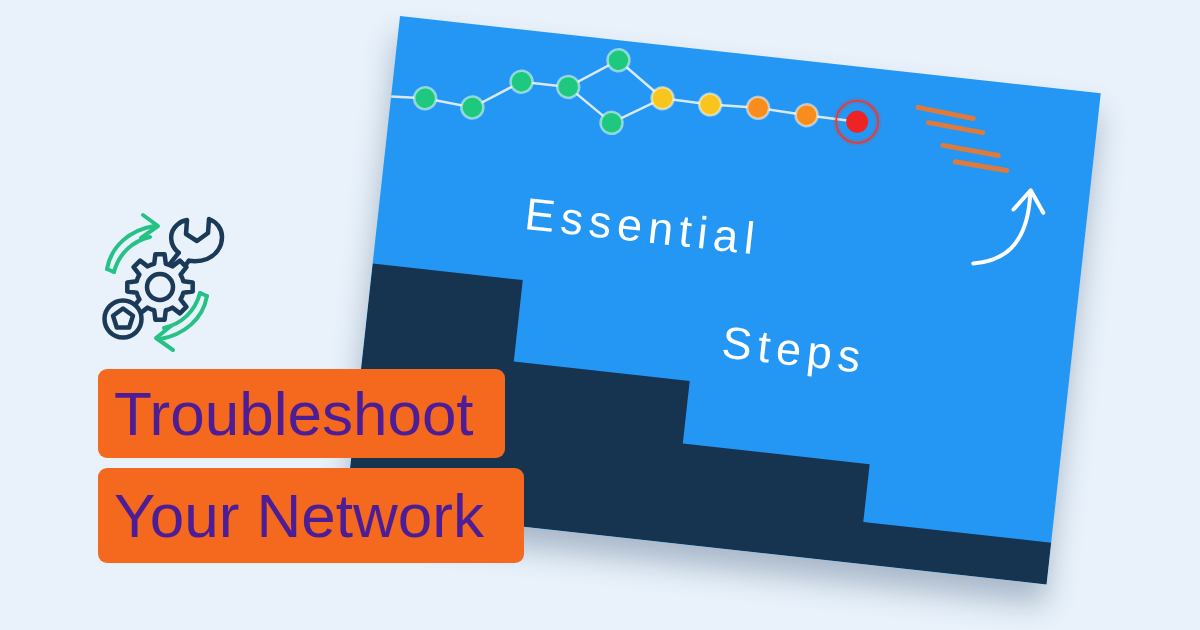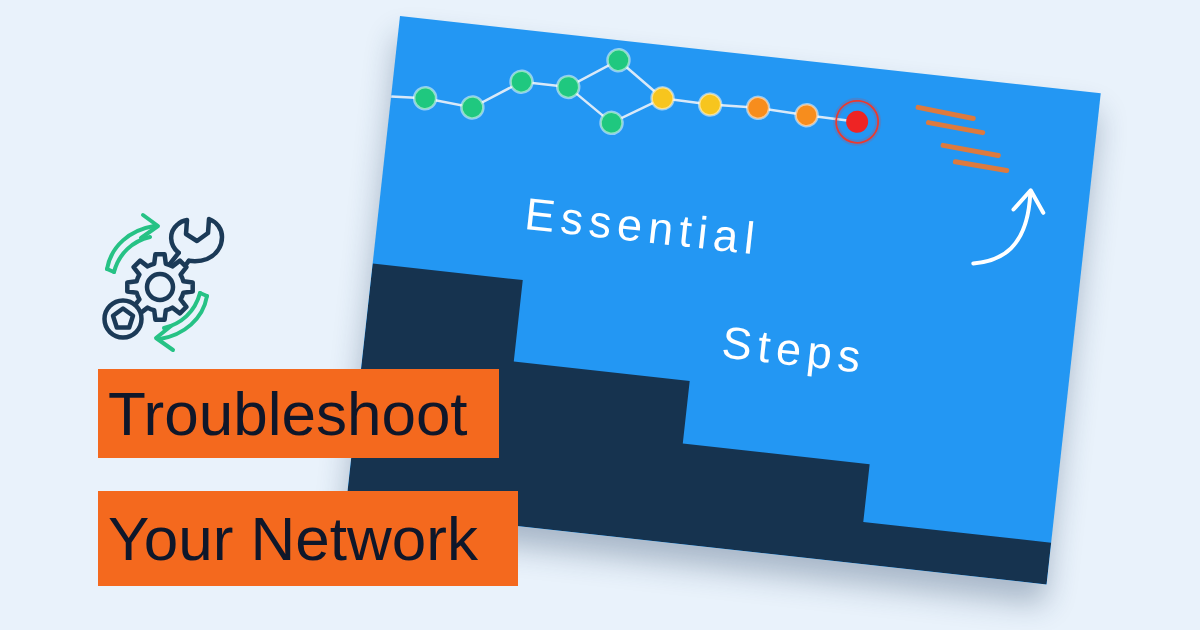--- a/index.html
+++ b/index.html
@@ -41,27 +41,28 @@
     font-size: 45px;
     line-height: 1;
     letter-spacing: 6px;
     white-space: nowrap;
   }
   .card-title.t1 { left: 146px; top: 160px; }
   .card-title.t2 { left: 356px; top: 266px; }
   .badge {
     position: absolute;
     background: #f4691e;
-    color: #0f172a;
+    color: #4c1d95;
     display: flex;
     align-items: center;
-    padding-left: 10px;
+    padding-left: 16px;
     font-size: 62px;
     line-height: 1;
     white-space: nowrap;
+    border-radius: 9px;
   }
   .badge.b1 { left: 98px; top: 369px; width: 391px; height: 89px; }
   .badge.b2 { left: 98px; top: 468px; width: 410px; height: 95px; }
 </style>
 </head>
 <body>
 
 <div class="stage" style="background: rgb(233, 242, 251);">
 
   <svg class="icon-svg" width="150" height="160" viewBox="0 0 150 160">
@@ -123,17 +124,17 @@
           <circle cx="466" cy="55" r="11" fill="#ee2424"></circle>
         </g>
     </svg>
     <div class="card-title t1" style="color: rgb(255, 255, 255);">Essential</div>
     <div class="card-title t2" style="color: rgb(255, 255, 255);">Steps</div>
   </div>
 
   <div class="badge b1" style="background: rgb(244, 105, 30);">
     <span>Troubleshoot</span>
   </div>
-  <div class="badge b2" style="background: rgb(244, 105, 30); margin-top: 23px;">
+  <div class="badge b2" style="background: rgb(244, 105, 30);">
     <span>Your Network</span>
   </div>
 
 </div>
 
 </body></html>

